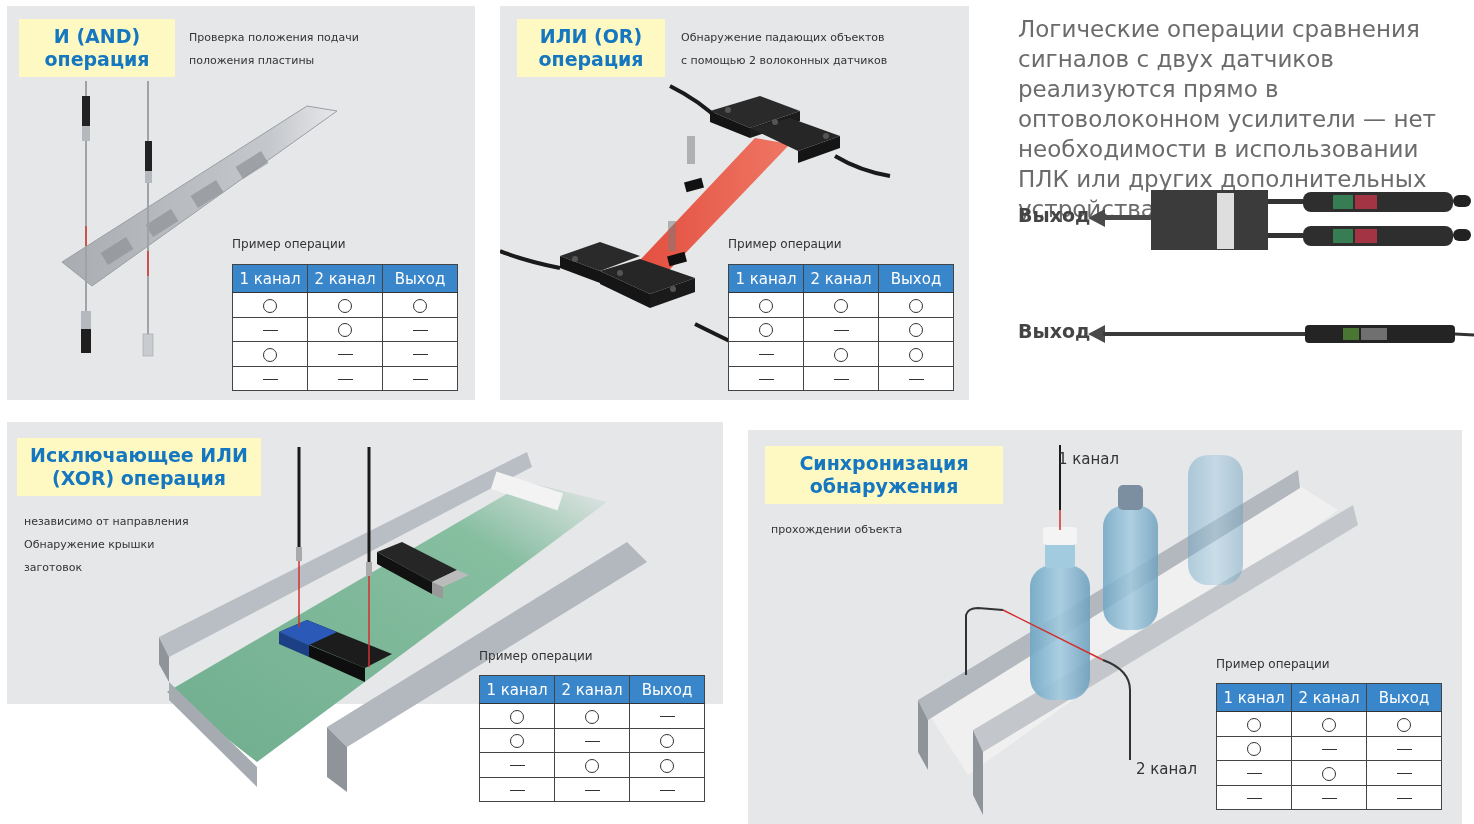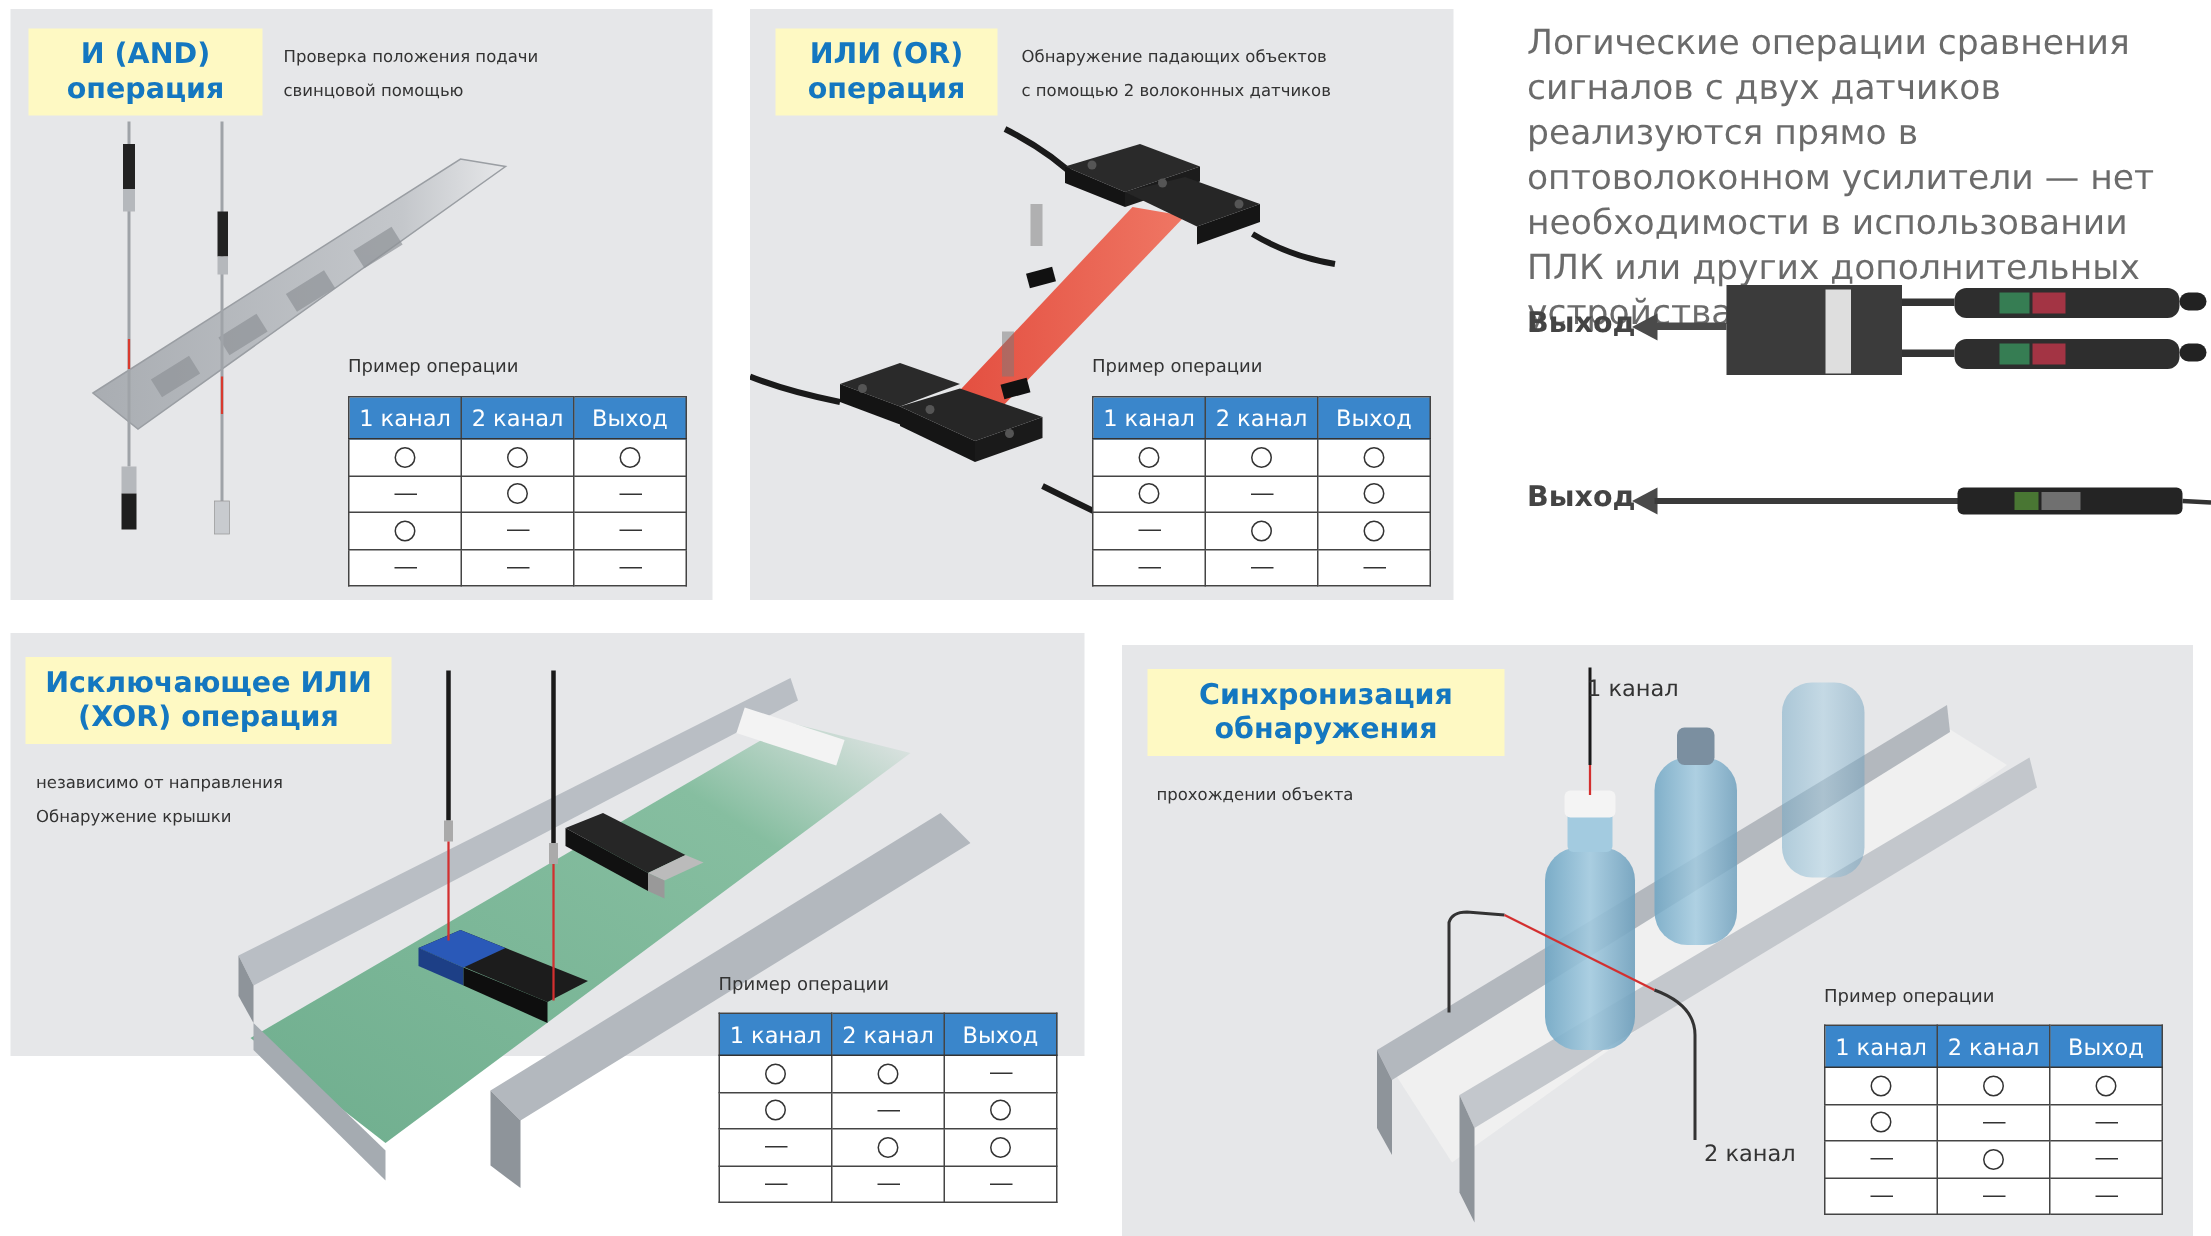--- a/index.html
+++ b/index.html
@@ -34,21 +34,21 @@
 </head>
 <body>
 
 <div class="panel panel-and">
   <div class="title-box" style="left:12px;top:13px;width:156px;height:58px;">
     <div>И (AND)</div>
     <div>операция</div>
   </div>
   <div class="desc" style="left:182px;top:20px;">
     <div>Проверка положения подачи</div>
-    <div>свинцовой помощью</div>
+    <div>положения пластины</div>
   </div>
   <svg class="illus" style="left:0;top:70px;" width="468" height="300">
     <defs>
       <linearGradient id="stripFade" x1="0" y1="0" x2="1" y2="0">
         <stop offset="0" stop-color="#a9adb2"></stop>
         <stop offset="0.75" stop-color="#c4c7cb"></stop>
         <stop offset="1" stop-color="#e6e7e9"></stop>
       </linearGradient>
     </defs>
     <polygon points="55,186 300,30 330,35 85,210" fill="url(#stripFade)" stroke="#9a9ea3" stroke-width="1"></polygon>
@@ -223,20 +223,21 @@
 </svg>
 
 <div class="panel panel-xor">
   <div class="title-box" style="left:10px;top:16px;width:244px;height:58px;">
     <div>Исключающее ИЛИ</div>
     <div>(XOR) операция</div>
   </div>
   <div class="desc" style="left:17px;top:88px;">
     <div>независимо от направления</div>
     <div>Обнаружение крышки</div>
+    <div>заготовок</div>
   </div>
   <svg class="illus" style="left:140px;top:20px;" width="500" height="360">
     <defs>
       <linearGradient id="convFade" x1="0" y1="1" x2="1" y2="0">
         <stop offset="0" stop-color="#6fae8e"></stop>
         <stop offset="0.75" stop-color="#86bea0"></stop>
         <stop offset="1" stop-color="#e6e7e9"></stop>
       </linearGradient>
     </defs>
     <polygon points="20,250 380,40 460,60 110,320" fill="url(#convFade)"></polygon>

